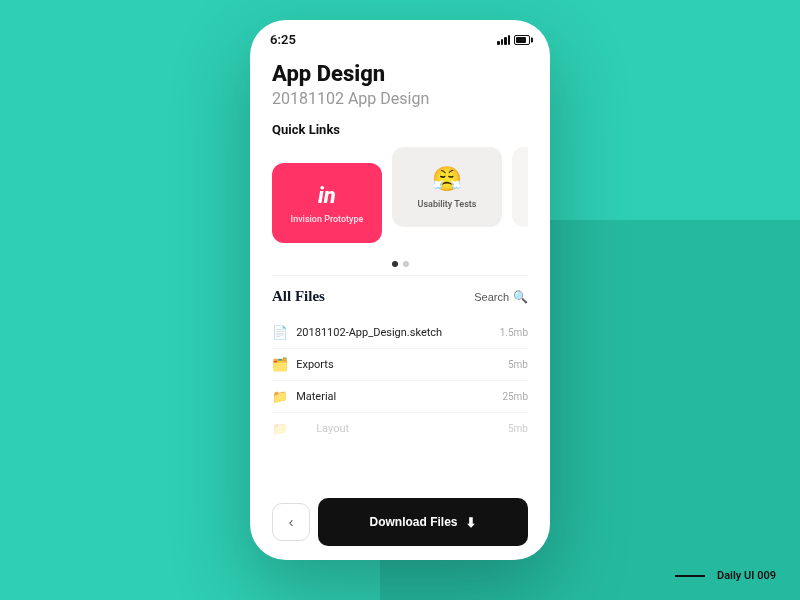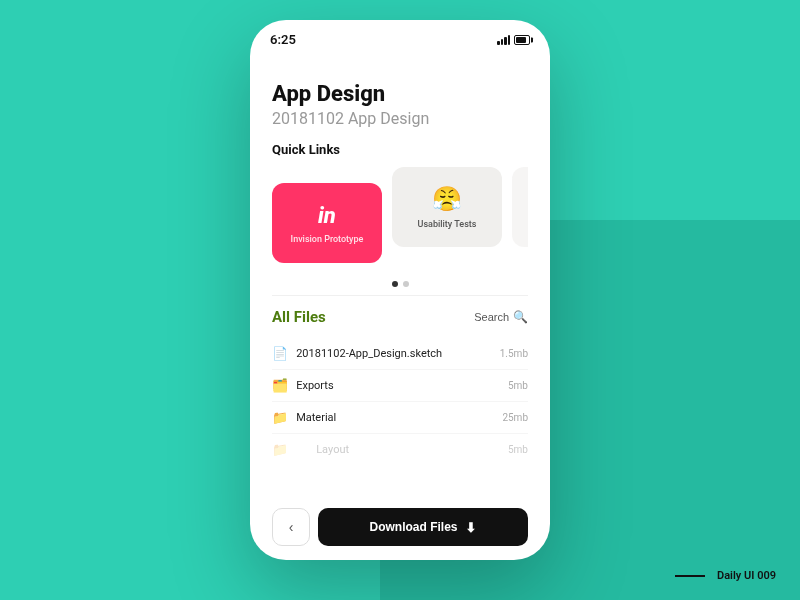--- a/index.html
+++ b/index.html
@@ -112,21 +112,20 @@
     .content {
       flex: 1;
       overflow: hidden;
       display: flex;
       flex-direction: column;
     }
 
     
     .header {
       padding: 8px 22px 14px;
-      margin-top: 20px;
     }
 
     .app-title {
       font-size: 22px;
       font-weight: 800;
       color: #111;
       line-height: 1.2;
     }
 
     .app-subtitle {
@@ -238,21 +237,22 @@
     .files-header {
       display: flex;
       justify-content: space-between;
       align-items: center;
       margin-bottom: 12px;
     }
 
     .files-title {
       font-size: 15px;
       font-weight: 700;
-      color: #4d7c0f;
+      color: #0f172a;
+      font-family: Liberation Serif, serif;
     }
 
     .search-btn {
       display: flex;
       align-items: center;
       gap: 4px;
       font-size: 11px;
       color: #555;
       cursor: pointer;
       background: none;
@@ -326,21 +326,21 @@
       justify-content: center;
       cursor: pointer;
       background: none;
       font-size: 14px;
       color: #555;
       flex-shrink: 0;
     }
 
     .download-btn {
       flex: 1;
-      height: 38px;
+      height: 48px;
       background: #111;
       color: #fff;
       border: none;
       border-radius: 10px;
       font-size: 12px;
       font-weight: 700;
       cursor: pointer;
       display: flex;
       align-items: center;
       justify-content: center;

